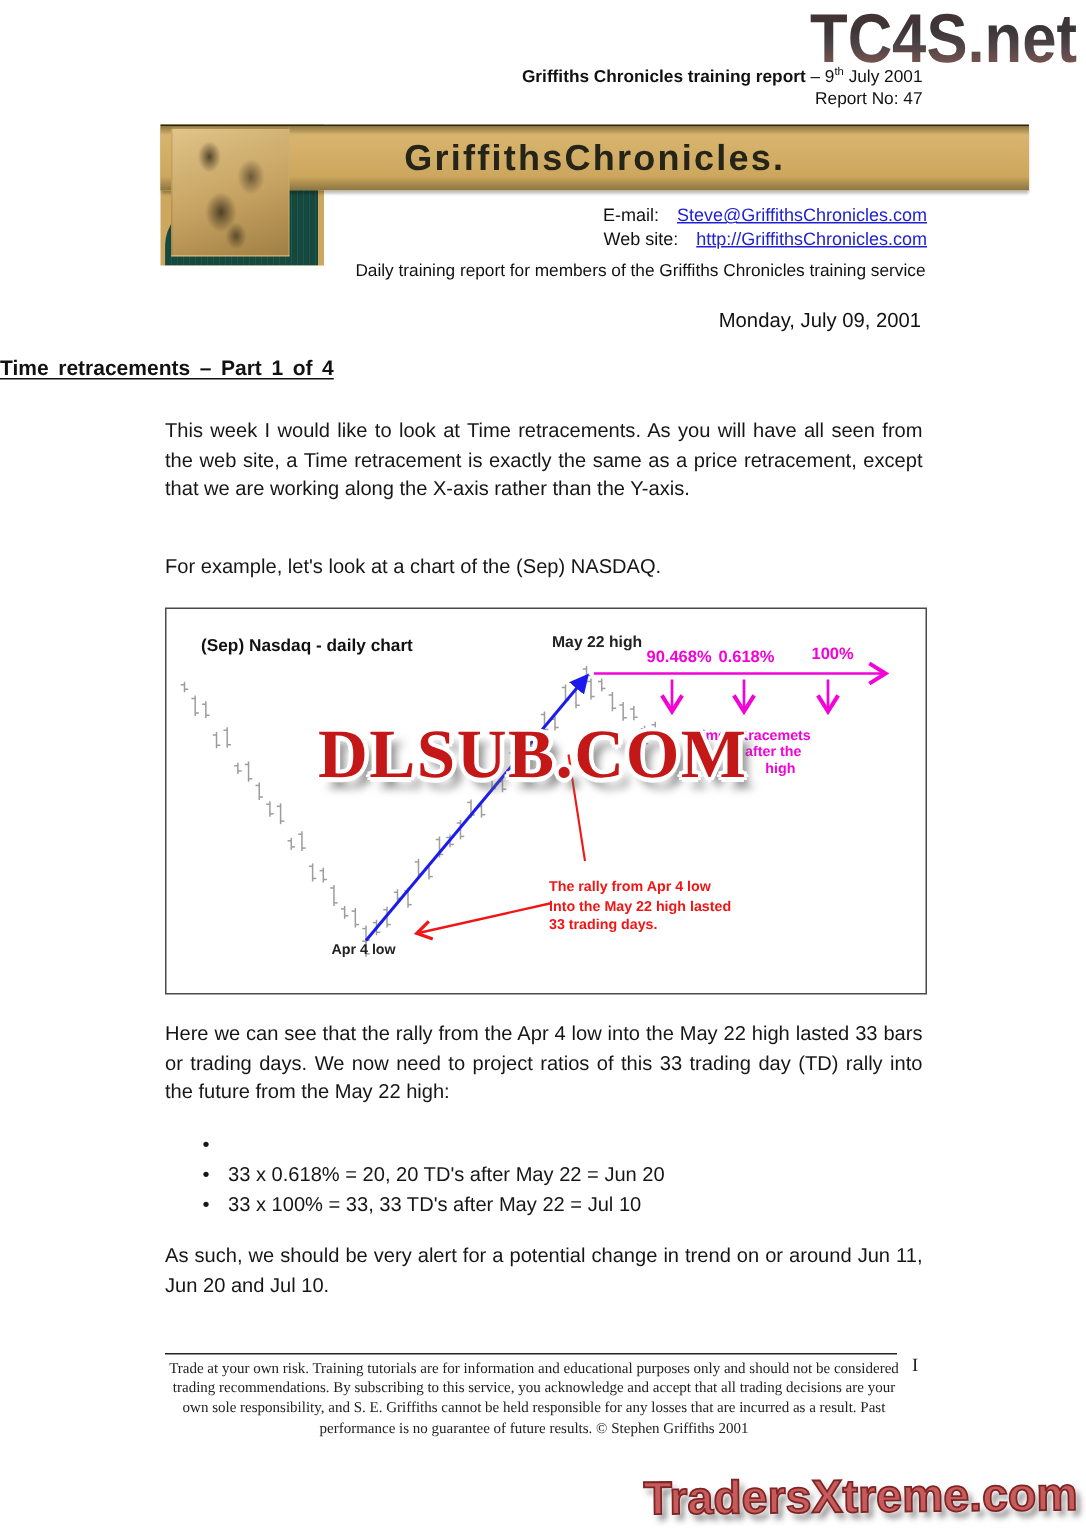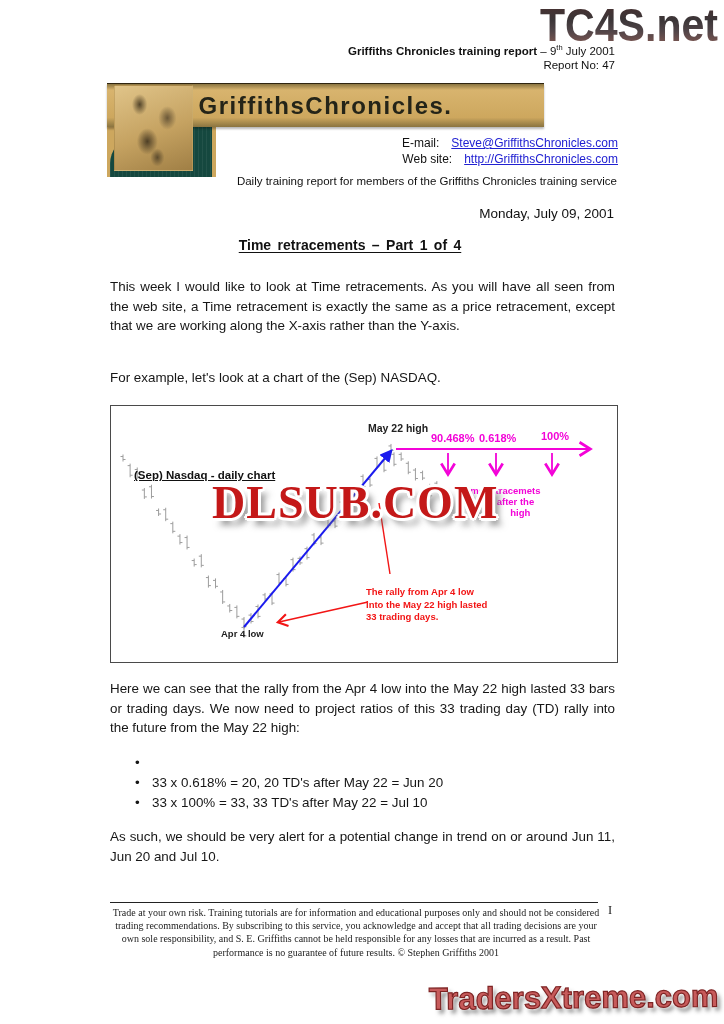--- a/index.html
+++ b/index.html
@@ -15,21 +15,21 @@
   .report-head b{font-weight:bold;}
   .report-head sup{font-size:7.5px;}
 
   
   .banner{position:absolute;left:107px;top:83px;width:511px;height:94px;}
   .banner-left{position:absolute;left:0;top:0;width:109px;height:94px;
                background:#cda75e;}
   .teal-swoosh{position:absolute;left:3px;top:33px;width:102px;height:61px;
                background:#15483f;border-top-left-radius:88% 78%;
                background-image:repeating-linear-gradient(90deg,rgba(255,255,255,.06) 0 1px,transparent 1px 4px);}
-  .banner-bar{position:absolute;left:0;top:0;width:437px;height:44px;
+  .banner-bar{position:absolute;left:0;top:0;width:579px;height:44px;
               background:linear-gradient(180deg,#8a7440 0%,#d8b46e 14%,#cda75e 78%,#8a7440 100%);
               border-top:1px solid #2f2410;box-shadow:0 2px 2px rgba(0,0,0,.28);
               box-sizing:border-box;}
   .brand{width:100%;text-align:center;line-height:44px;font-size:24px;font-weight:bold;
          letter-spacing:1.5px;color:#242418;}
   .photo{position:absolute;left:7px;top:2px;width:77px;height:84px;z-index:3;
          background:
            radial-gradient(ellipse 11px 15px at 32% 22%,#54452a 0%,rgba(84,69,42,0) 70%),
            radial-gradient(ellipse 13px 17px at 68% 38%,#6b5838 0%,rgba(107,88,56,0) 70%),
            radial-gradient(ellipse 15px 19px at 42% 66%,#4e3f26 0%,rgba(78,63,38,0) 70%),
@@ -37,37 +37,37 @@
            linear-gradient(160deg,#e0c489 0%,#c5a261 55%,#a07f45 100%);
          border:1px solid #b3925150;}
 
   .contact{position:absolute;top:136px;right:106px;text-align:right;
            font-size:12px;line-height:15.5px;color:#111;}
   .contact a{color:#2121d2;text-decoration:underline;margin-left:12px;}
   .tagline{position:absolute;top:175px;right:107px;font-size:11.5px;color:#111;}
 
   .date-line{position:absolute;top:206px;right:110px;font-size:13.5px;color:#111;}
 
-  .heading{position:absolute;top:237px;left:0;width:700px;text-align:center;
+  .heading{position:absolute;top:237px;left:0;width:700px;
            font-size:14px;font-weight:bold;word-spacing:2.5px;color:#111;}
   .heading span{text-decoration:underline;text-underline-offset:2px;}
 
   .para{position:absolute;left:110px;width:505px;font-size:13.4px;line-height:19.5px;
         text-align:justify;color:#161616;}
   .p1{top:277px;} .p2{top:368px;text-align:left;} .p3{top:679px;} .p4{top:827px;}
 
   .bullets{position:absolute;left:110px;top:753px;width:505px;font-size:13.4px;color:#161616;}
   .bullet-row{position:relative;padding-left:42px;height:20px;line-height:20px;}
   .bullet-dot{position:absolute;left:25px;top:0;}
 
   
   .figure{position:absolute;left:110px;top:405px;width:506px;height:256px;
           border:1px solid #4a4a4a;box-sizing:content-box;background:#fff;}
   .fig-title{position:absolute;left:23px;top:19px;font-size:11.5px;font-weight:bold;
-             text-decoration:underline;color:#111;margin-top:44px;}
+             color:#111;}
   .fig-high{position:absolute;left:257px;top:16px;font-size:10.5px;font-weight:bold;color:#222;}
   .fig-low{position:absolute;left:110px;top:222px;font-size:9.5px;font-weight:bold;color:#222;}
   .ratio{position:absolute;top:26px;font-size:11px;font-weight:bold;}
   .r0{left:320px;} .r1{left:368px;} .r2{left:430px;top:24px;}
   .pink-note{position:absolute;left:351px;top:79px;font-size:9.5px;line-height:11px;
              font-weight:bold;}
   .pink-note .l2{padding-left:20px;} .pink-note .l3{padding-left:38px;}
   .red-note{position:absolute;left:255px;top:180px;font-size:9.5px;line-height:12.5px;
             font-weight:bold;}
   .fig-svg{position:absolute;left:0;top:0;}

